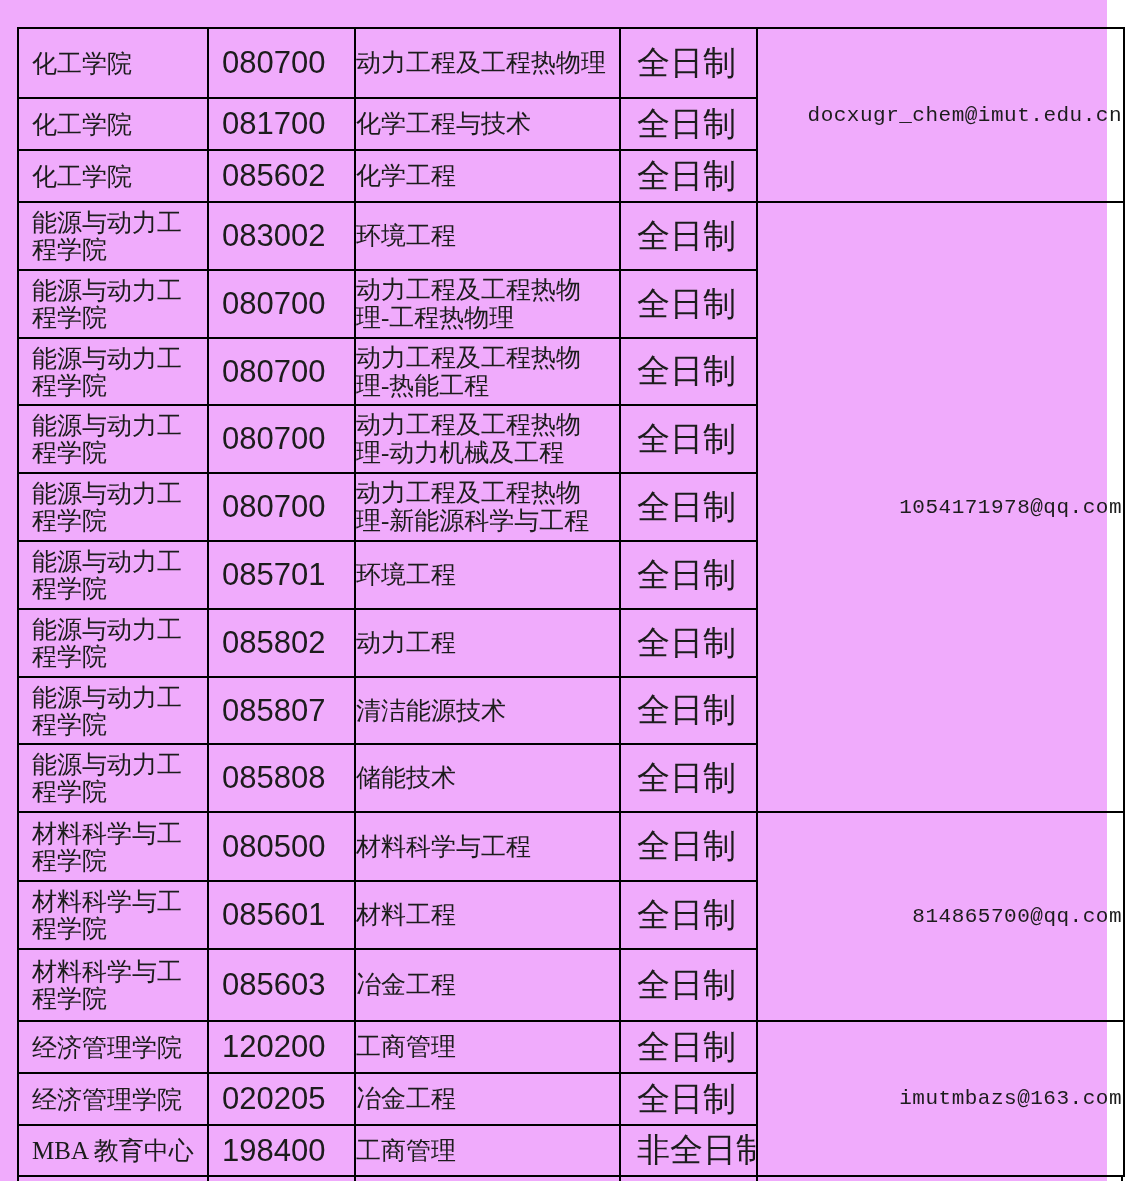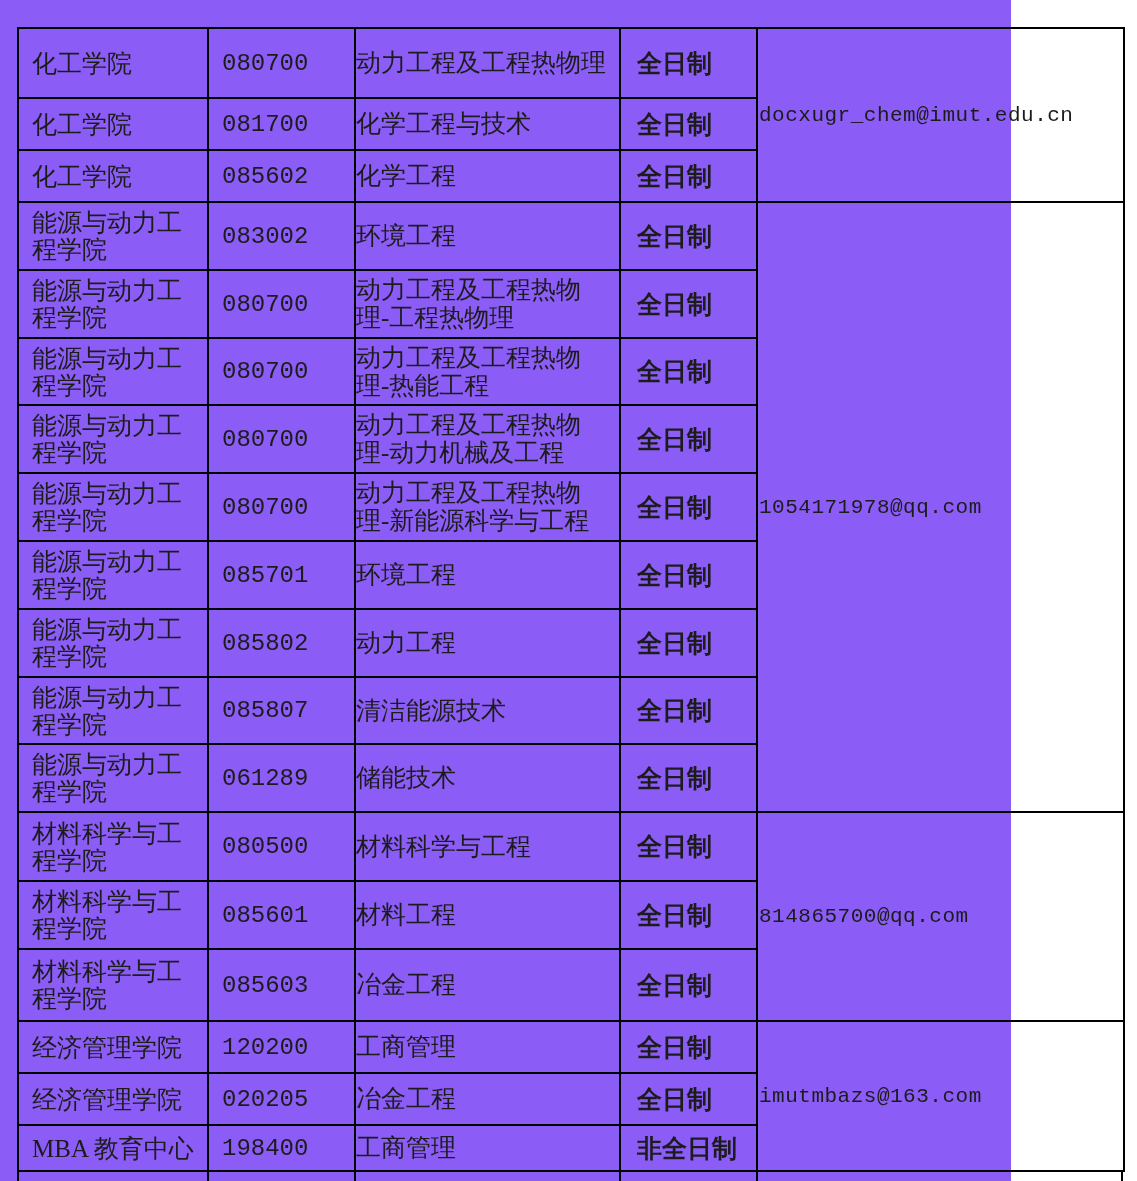--- a/index.html
+++ b/index.html
@@ -7,23 +7,23 @@
     padding: 0;
     background: #ffffff;
     width: 1137px;
     height: 1181px;
     overflow: hidden;
     font-family: "Liberation Serif", "DejaVu Serif", serif;
     color: #1c1c1c;
   }
   .page {
     position: relative;
-    width: 1011px;
+    width: 1107px;
     height: 1181px;
-    background: #8b5cf6;
+    background: #f0abfc;
   }
   .table-wrap {
     position: absolute;
     left: 17px;
     top: 27px;
   }
   table.doc-table {
     border-collapse: collapse;
     table-layout: fixed;
     width: 1106px;
@@ -35,37 +35,36 @@
     box-sizing: border-box;
   }
   td.college {
     padding: 2px 6px 2px 13px;
     font-size: 25px;
     line-height: 27px;
     word-break: break-all;
   }
   td.code {
     padding: 2px 4px 2px 13px;
-    font-family: Liberation Mono, monospace;
-    font-size: 24px;
+    font-family: Liberation Sans, sans-serif;
+    font-size: 31px;
   }
   td.program {
     padding: 2px 8px 2px 0;
     font-size: 25px;
     line-height: 28px;
     word-break: break-all;
   }
   td.mode {
     padding: 2px 4px 2px 16px;
-    font-size: 25px;
+    font-size: 33px;
     white-space: nowrap;
-    font-weight: bold;
   }
   td.email {
-    text-align: left;
+    text-align: right;
     font-family: "Liberation Mono", "DejaVu Sans Mono", monospace;
     font-size: 21px;
     letter-spacing: 0.5px;
   }
   
   .stub-row {
     position: relative;
     width: 1106px;
     height: 11px;
   }
@@ -154,21 +153,21 @@
             <td class="mode">全日制</td>
           </tr>
           <tr style="height: 67px;">
             <td class="college">能源与动力工程学院</td>
             <td class="code">085807</td>
             <td class="program">清洁能源技术</td>
             <td class="mode">全日制</td>
           </tr>
           <tr style="height: 68px;">
             <td class="college">能源与动力工程学院</td>
-            <td class="code">061289</td>
+            <td class="code">085808</td>
             <td class="program">储能技术</td>
             <td class="mode">全日制</td>
           </tr>
           <tr style="height: 69px;">
             <td class="college">材料科学与工程学院</td>
             <td class="code">080500</td>
             <td class="program">材料科学与工程</td>
             <td class="mode">全日制</td>
             <td class="email" rowspan="3">814865700@qq.com</td>
           </tr>

